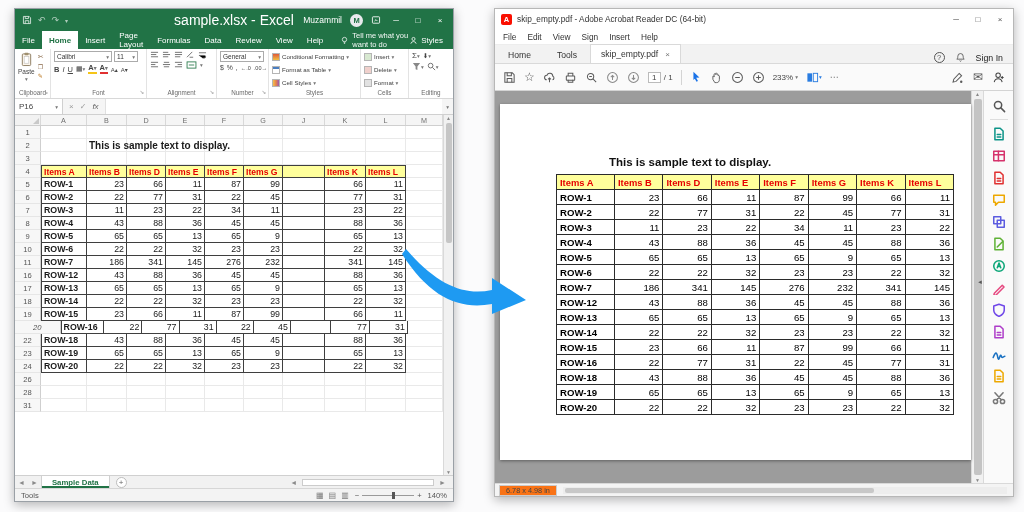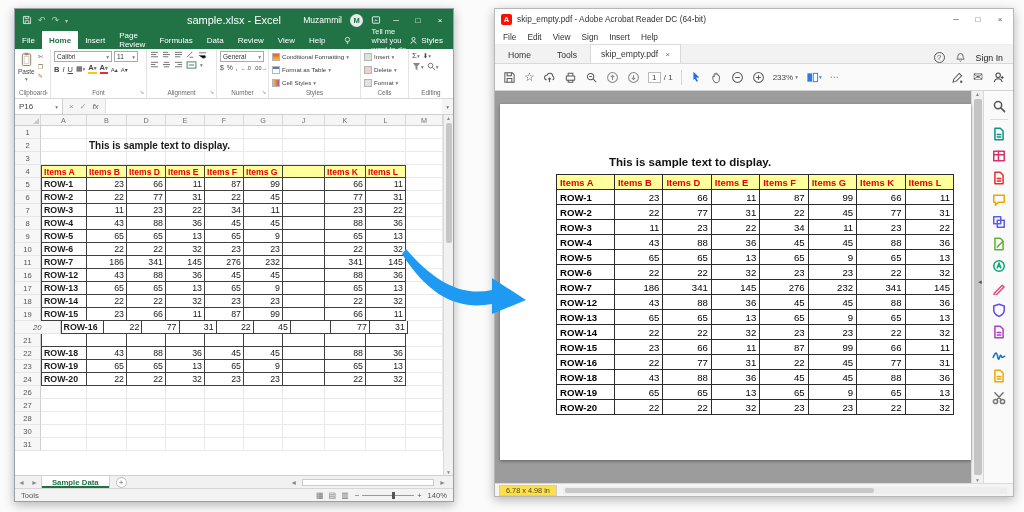--- a/index.html
+++ b/index.html
@@ -5,28 +5,28 @@
   * { margin:0; padding:0; box-sizing:border-box; }
   html,body { width:1024px; height:512px; overflow:hidden; background:#fbfbfc;
     font-family:"Liberation Sans", sans-serif; }
   .win { position:absolute; box-shadow:0 3px 10px rgba(0,0,0,.28); background:#fff; }
 
   
   #xl { left:14px; top:8px; width:440px; height:494px; border:1px solid #9aa0a6; display:flex; flex-direction:column; }
   .xl-titlebar { height:22px; background:#217346; color:#fff; display:flex; align-items:center; font-size:8.5px; position:relative; }
   .qa { display:flex; align-items:center; gap:6px; padding-left:7px; opacity:.85; }
   .qa .g { font-size:9px; opacity:.75; }
-  .xl-title { position:absolute; left:0; right:0; text-align:center; font-size:11px; pointer-events:none; }
+  .xl-title { position:absolute; left:0; right:0; text-align:center; font-size:14px; pointer-events:none; }
   .tb-right { margin-left:auto; display:flex; align-items:center; gap:8px; padding-right:6px; z-index:2; }
   .avatar { width:13px; height:13px; border-radius:50%; background:#e8eaed; color:#217346; font-size:7.5px; font-weight:bold; display:flex; align-items:center; justify-content:center; }
   .winbtn { font-size:8px; width:14px; text-align:center; cursor:default; }
   .xl-menurow { height:18px; background:#217346; display:flex; align-items:center; color:#fff; font-size:8px; }
   .xtab { padding:0 7px; height:18px; display:flex; align-items:center; }
   .xtab.active { background:#fff; color:#217346; font-weight:bold; }
-  .tellme { display:flex; align-items:center; gap:20px; margin-left:10px; font-size:7.5px; opacity:.95; }
+  .tellme { display:flex; align-items:center; gap:3px; margin-left:10px; font-size:7.5px; opacity:.95; }
   .share { margin-left:auto; display:flex; align-items:center; gap:3px; padding-right:10px; font-size:8px; }
   .xl-ribbon { height:50px; background:#fff; border-bottom:1px solid #d8d8d8; display:flex; }
   .rgroup { height:100%; border-right:1px solid #e3e3e3; display:flex; flex-direction:column; position:relative; }
   .rbody { flex:1; padding:2px 3px 0 3px; display:flex; gap:3px; }
   .rlabel { height:10px; font-size:6.3px; color:#6a6a6a; text-align:center; line-height:10px; position:relative; }
   .launch { position:absolute; right:2px; bottom:1px; font-size:5.5px; color:#8a8a8a; }
   .pastebtn { display:flex; flex-direction:column; align-items:center; font-size:6.5px; color:#444; gap:1px; padding-top:1px; }
   .minicol { display:flex; flex-direction:column; gap:2px; font-size:7px; color:#8a6a4a; padding-top:2px; }
   .selbox { border:1px solid #ababab; background:#fff; font-size:6.5px; color:#333; height:11px; display:flex; align-items:center; padding:0 2px; justify-content:space-between; }
   .iconrow { display:flex; gap:3px; align-items:center; font-size:7.5px; color:#444; }
@@ -104,21 +104,21 @@
   #ptable td.rl { font-weight:bold; text-align:left; }
   #ptable td.nv { text-align:right; }
   #ptable col.c0 { width:58px; }
   .ac-vscroll { width:12px; background:#f1f1f1; border-left:1px solid #d9d9d9; display:flex; flex-direction:column; align-items:center; font-size:5px; color:#888; }
   .ac-vthumb { width:8px; background:#c4c4c4; border-radius:2px; flex:1; margin:2px 0; }
   .ac-tools { width:30px; background:#fafafa; border-left:1px solid #d9d9d9; position:relative; display:flex; flex-direction:column; align-items:center; padding-top:6px; gap:5px; }
   .tool { width:17px; height:17px; display:flex; align-items:center; justify-content:center; }
   .tooldiv { width:18px; height:1px; background:#ddd; }
   .collapse { position:absolute; left:-7px; top:48%; font-size:6px; color:#555; }
   .ac-bottombar { height:13px; background:#f4f4f4; border-top:1px solid #d9d9d9; display:flex; align-items:center; }
-  .sizechip { font-size:7.3px; color:#444; background:#fde047; border:1px solid #ccc; padding:0 6px; height:11px; line-height:10px; margin-left:4px; }
+  .sizechip { font-size:7.3px; color:#444; background:#f97316; border:1px solid #ccc; padding:0 6px; height:11px; line-height:10px; margin-left:4px; }
   .ac-htrack { flex:1; height:7px; margin:0 6px; background:#ededed; position:relative; }
   .ac-hthumb { position:absolute; left:2px; right:30%; top:1px; bottom:1px; background:#c8c8c8; border-radius:2px; }
 
   
   #arrow { position:absolute; left:390px; top:240px; width:150px; height:92px; z-index:50; pointer-events:none; }
 </style>
 </head>
 <body>
 
 <div class="win" id="xl">
@@ -148,21 +148,21 @@
       <span class="winbtn">□</span>
       <span class="winbtn">×</span>
     </div>
   </div>
 
   <div class="xl-menurow">
     <div style="display:flex;height:100%">
         <div class="xtab">File</div>
         <div class="xtab active">Home</div>
         <div class="xtab">Insert</div>
-        <div class="xtab">Page Review</div>
+        <div class="xtab">Page Layout</div>
         <div class="xtab">Formulas</div>
         <div class="xtab">Data</div>
         <div class="xtab">Review</div>
         <div class="xtab">View</div>
         <div class="xtab">Help</div>
       </div>
     <div class="tellme">
       <span class="tico">
           <svg width="9" height="9" viewBox="0 0 14 14" fill="none" stroke="#fff" stroke-width="1.2">
             <circle cx="7" cy="5.5" r="3.4"></circle>
@@ -617,33 +617,20 @@
             <div class="c tb num" style="width: 39px;">77</div>
             <div class="c tb num" style="width: 39px;">31</div>
             <div class="c tb num" style="width: 39px;">22</div>
             <div class="c tb num" style="width: 39px;">45</div>
             <div class="c tb num" style="width: 42px;"></div>
             <div class="c tb num" style="width: 41px;">77</div>
             <div class="c tb num" style="width: 40px;">31</div>
             <div class="c " style="width: 37px;"></div>
           </div>
           <div class="xrow">
-            <div class="rnum" style="width: 26px;">21</div>
-            <div class="c tb tfirst" style="width: 46px;"></div>
-            <div class="c tb" style="width: 40px;"></div>
-            <div class="c tb" style="width: 39px;"></div>
-            <div class="c tb" style="width: 39px;"></div>
-            <div class="c tb" style="width: 39px;"></div>
-            <div class="c tb" style="width: 39px;"></div>
-            <div class="c tb" style="width: 42px;"></div>
-            <div class="c tb" style="width: 41px;"></div>
-            <div class="c tb" style="width: 40px;"></div>
-            <div class="c " style="width: 37px;"></div>
-          </div>
-          <div class="xrow">
             <div class="rnum" style="width: 26px;">22</div>
             <div class="c tb tl tfirst" style="width: 46px;">ROW-18</div>
             <div class="c tb num" style="width: 40px;">43</div>
             <div class="c tb num" style="width: 39px;">88</div>
             <div class="c tb num" style="width: 39px;">36</div>
             <div class="c tb num" style="width: 39px;">45</div>
             <div class="c tb num" style="width: 39px;">45</div>
             <div class="c tb num" style="width: 42px;"></div>
             <div class="c tb num" style="width: 41px;">88</div>
             <div class="c tb num" style="width: 40px;">36</div>
@@ -682,47 +669,21 @@
             <div class="c " style="width: 39px;"></div>
             <div class="c " style="width: 39px;"></div>
             <div class="c " style="width: 39px;"></div>
             <div class="c " style="width: 39px;"></div>
             <div class="c " style="width: 42px;"></div>
             <div class="c " style="width: 41px;"></div>
             <div class="c " style="width: 40px;"></div>
             <div class="c " style="width: 37px;"></div>
           </div>
           <div class="xrow">
-            <div class="rnum" style="width: 26px;">27</div>
-            <div class="c " style="width: 46px;"></div>
-            <div class="c " style="width: 40px;"></div>
-            <div class="c " style="width: 39px;"></div>
-            <div class="c " style="width: 39px;"></div>
-            <div class="c " style="width: 39px;"></div>
-            <div class="c " style="width: 39px;"></div>
-            <div class="c " style="width: 42px;"></div>
-            <div class="c " style="width: 41px;"></div>
-            <div class="c " style="width: 40px;"></div>
-            <div class="c " style="width: 37px;"></div>
-          </div>
-          <div class="xrow">
             <div class="rnum" style="width: 26px;">28</div>
-            <div class="c " style="width: 46px;"></div>
-            <div class="c " style="width: 40px;"></div>
-            <div class="c " style="width: 39px;"></div>
-            <div class="c " style="width: 39px;"></div>
-            <div class="c " style="width: 39px;"></div>
-            <div class="c " style="width: 39px;"></div>
-            <div class="c " style="width: 42px;"></div>
-            <div class="c " style="width: 41px;"></div>
-            <div class="c " style="width: 40px;"></div>
-            <div class="c " style="width: 37px;"></div>
-          </div>
-          <div class="xrow">
-            <div class="rnum" style="width: 26px;">30</div>
             <div class="c " style="width: 46px;"></div>
             <div class="c " style="width: 40px;"></div>
             <div class="c " style="width: 39px;"></div>
             <div class="c " style="width: 39px;"></div>
             <div class="c " style="width: 39px;"></div>
             <div class="c " style="width: 39px;"></div>
             <div class="c " style="width: 42px;"></div>
             <div class="c " style="width: 41px;"></div>
             <div class="c " style="width: 40px;"></div>
             <div class="c " style="width: 37px;"></div>

